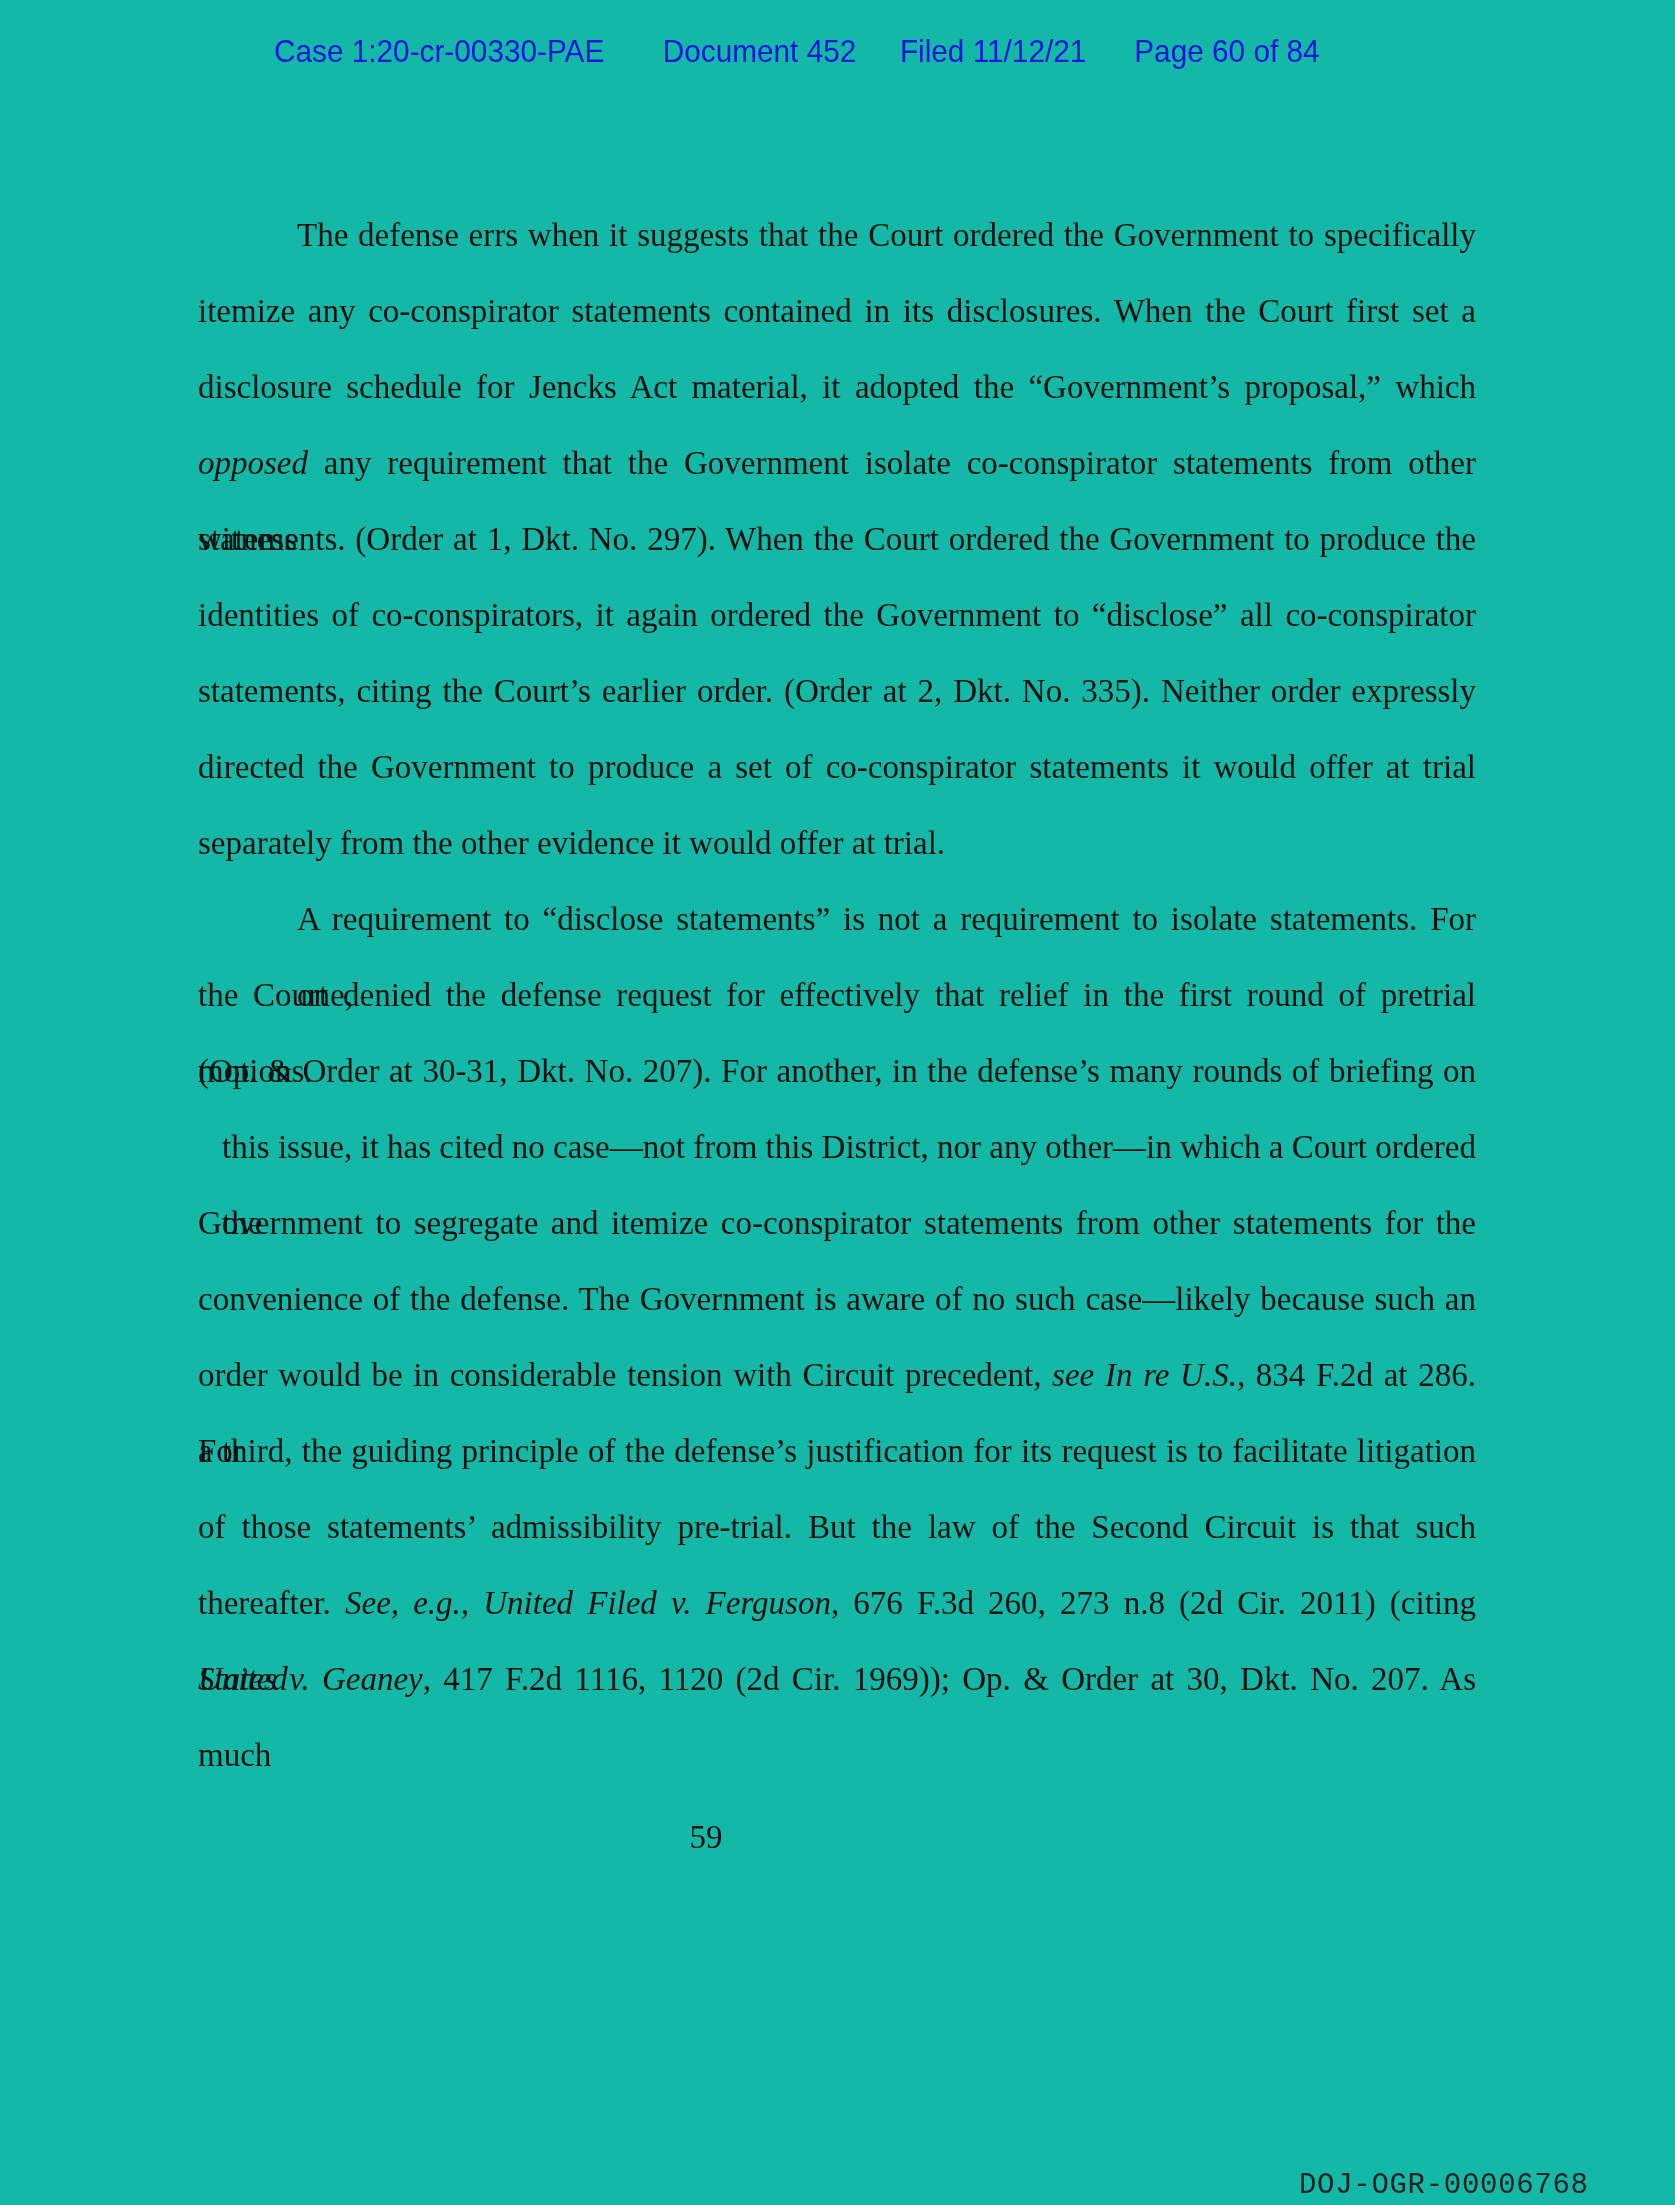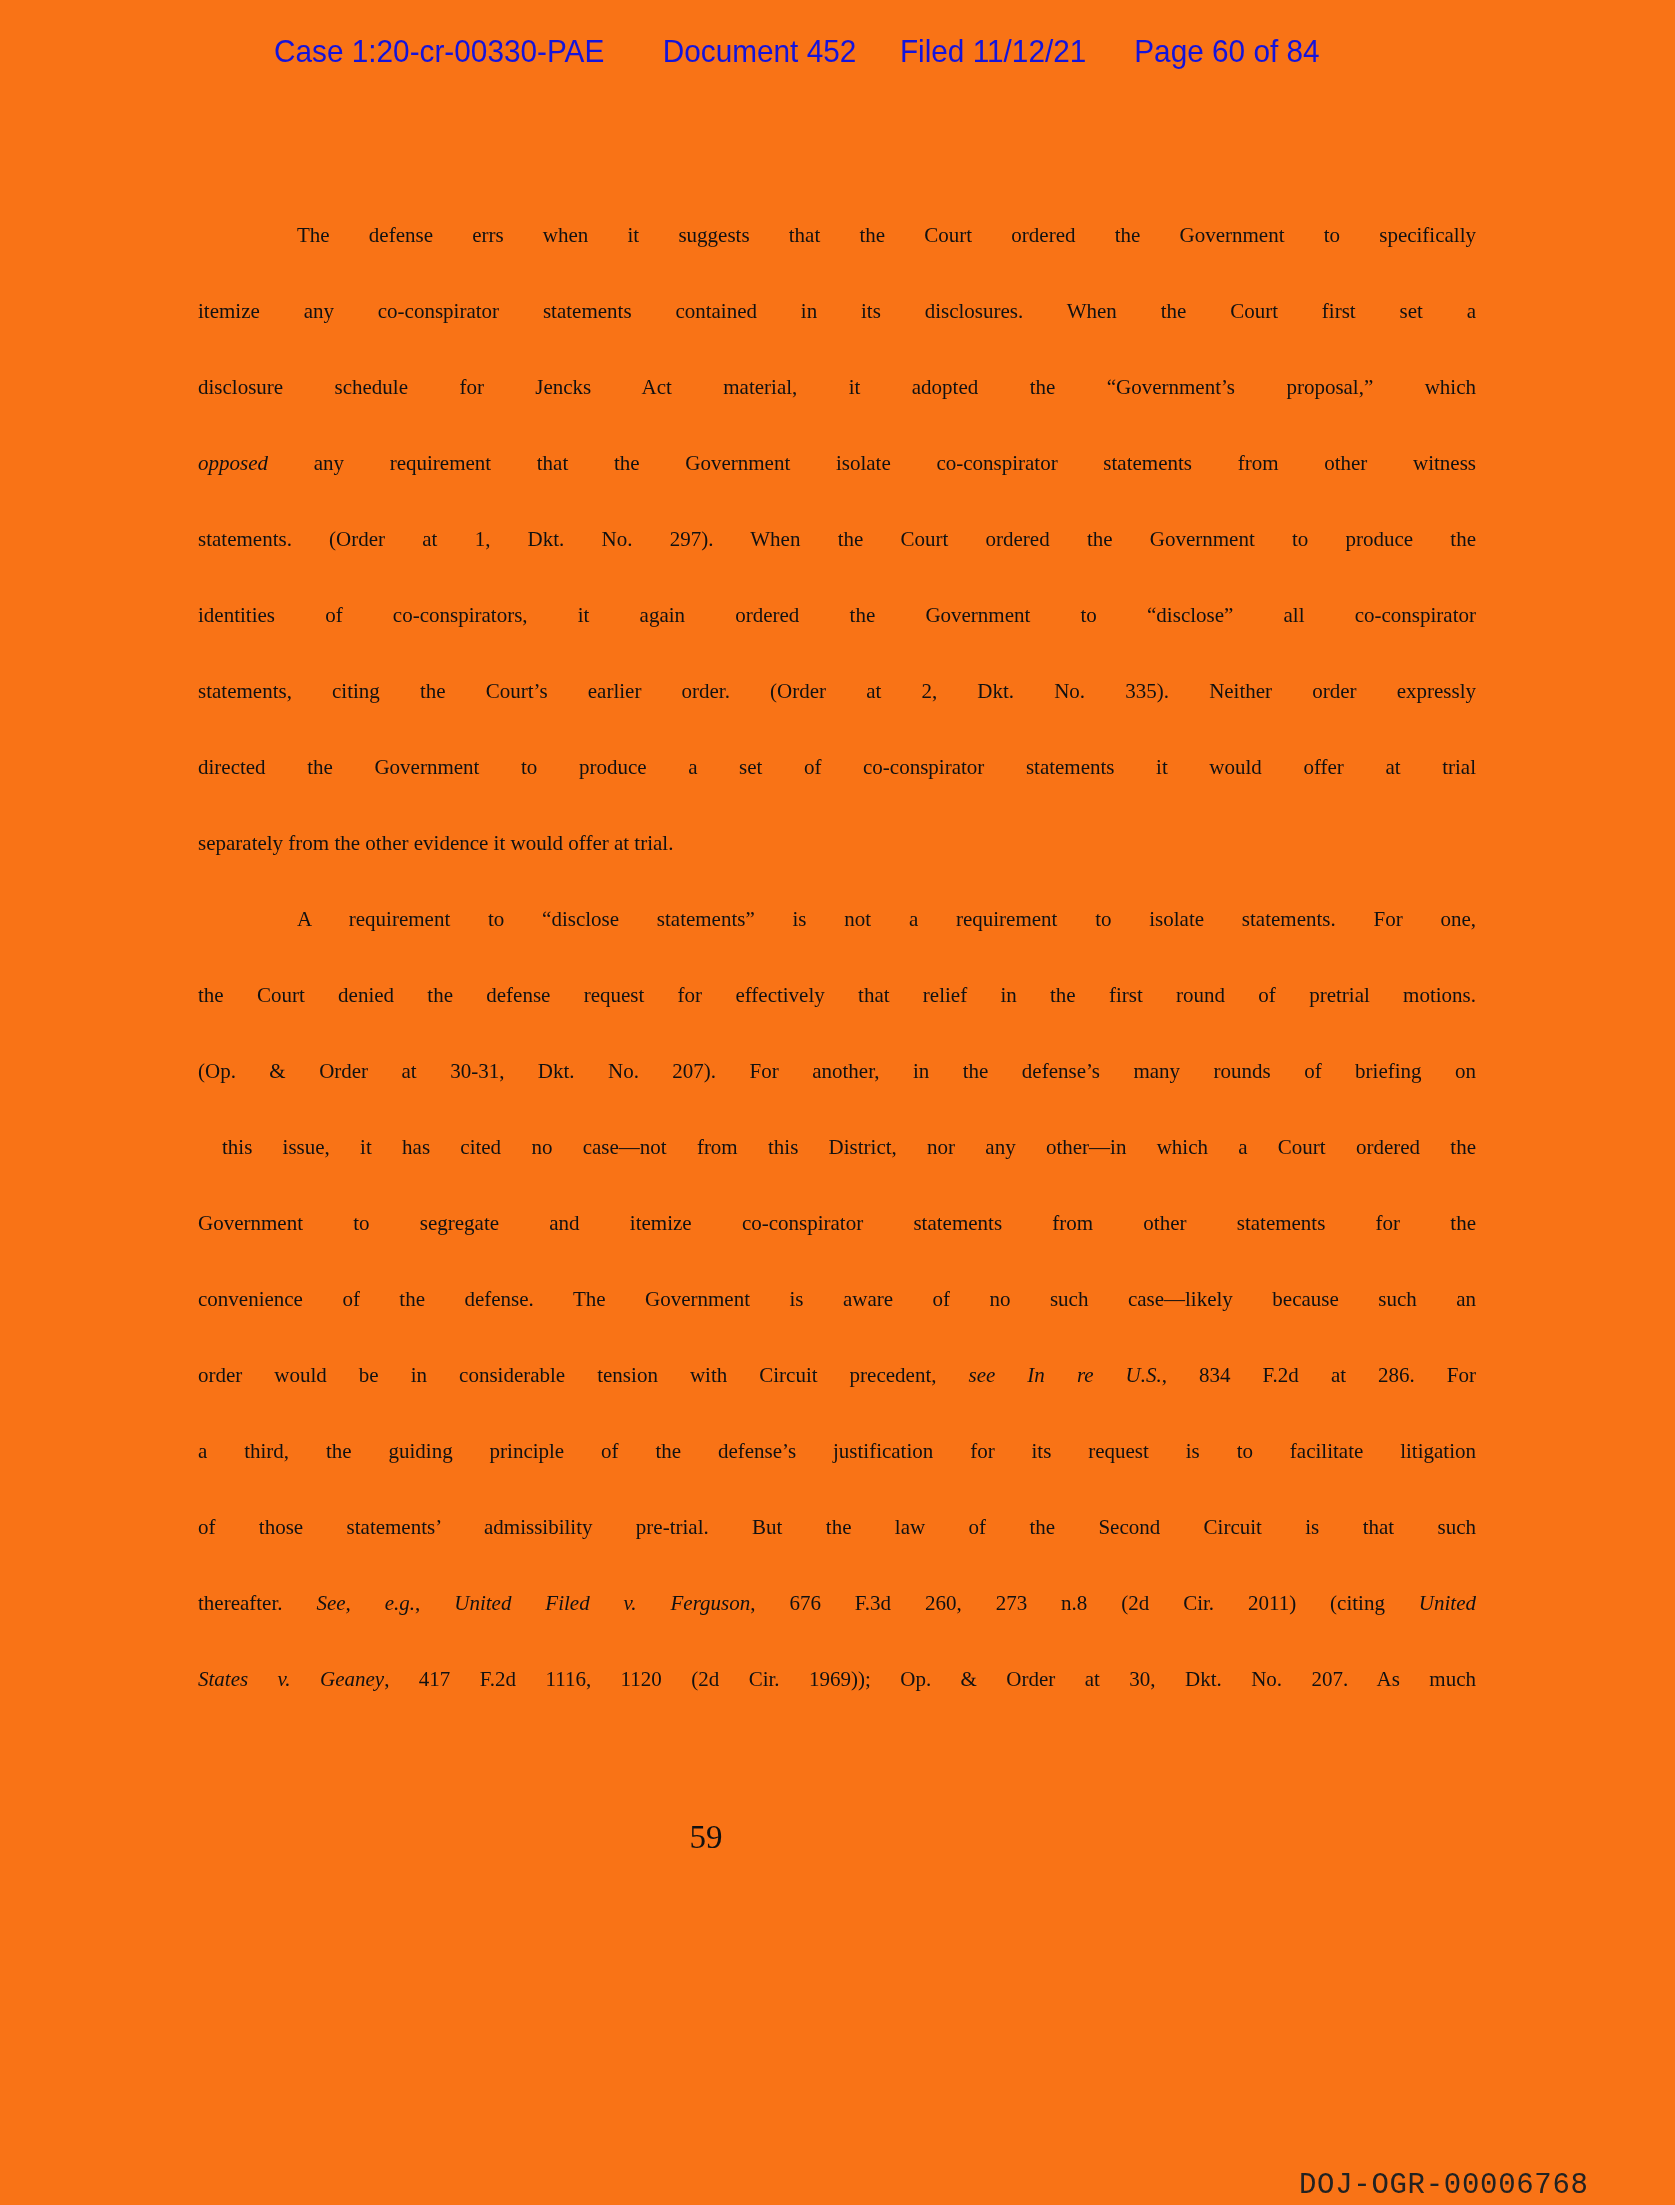--- a/index.html
+++ b/index.html
@@ -1,32 +1,32 @@
 <!DOCTYPE html>
 <html style="font-size:10.5px"><head>
 <meta charset="utf-8">
 <style>
   html, body { margin: 0; padding: 0; background: #ffffff; }
   body { width: 1675px; height: 2205px; position: relative; overflow: hidden; }
-  .page { position: absolute; left: 0; top: 0; width: 1675px; height: 2205px; background: #f97316; }
+  .page { position: absolute; left: 0; top: 0; width: 1675px; height: 2205px; background: #14b8a6; }
 
   .ecf-header {
     position: absolute; left: 0; top: 33px; width: 1675px; height: 39px;
     font-family: "Liberation Sans", sans-serif; font-size: 32px; color: #1414dc;
     transform: scaleX(0.93); transform-origin: 274px 0;
   }
   .ecf-header span { position: absolute; top: 0; white-space: nowrap; line-height: 37px; }
   .ecf-case { left: 274px; }
   .ecf-doc { left: 692px; }
   .ecf-filed { left: 947px; }
   .ecf-page { left: 1199px; }
 
   .body-text {
     position: absolute; left: 198px; top: 197px; width: 1278px;
-    font-family: "Liberation Serif", serif; font-size: 21px; color: #111111;
+    font-family: "Liberation Serif", serif; font-size: 33px; color: #111111;
     line-height: 76px;
   }
   .line {
     display: block; height: 76px; white-space: nowrap;
     text-align: justify; text-align-last: justify; overflow: visible;
   }
   .line.last { text-align: left; text-align-last: left; }
   .line.indent { padding-left: 99px; }
   .line .t { white-space: normal; }
   em { font-style: italic; }

